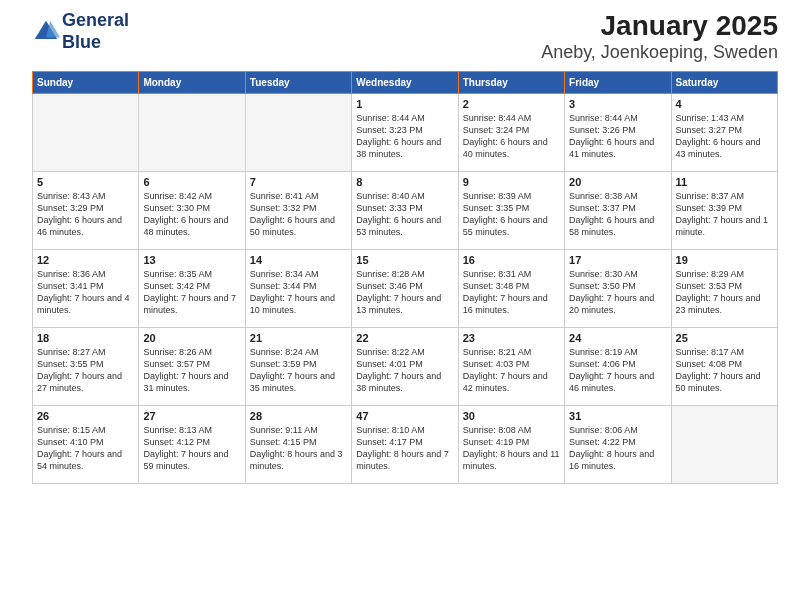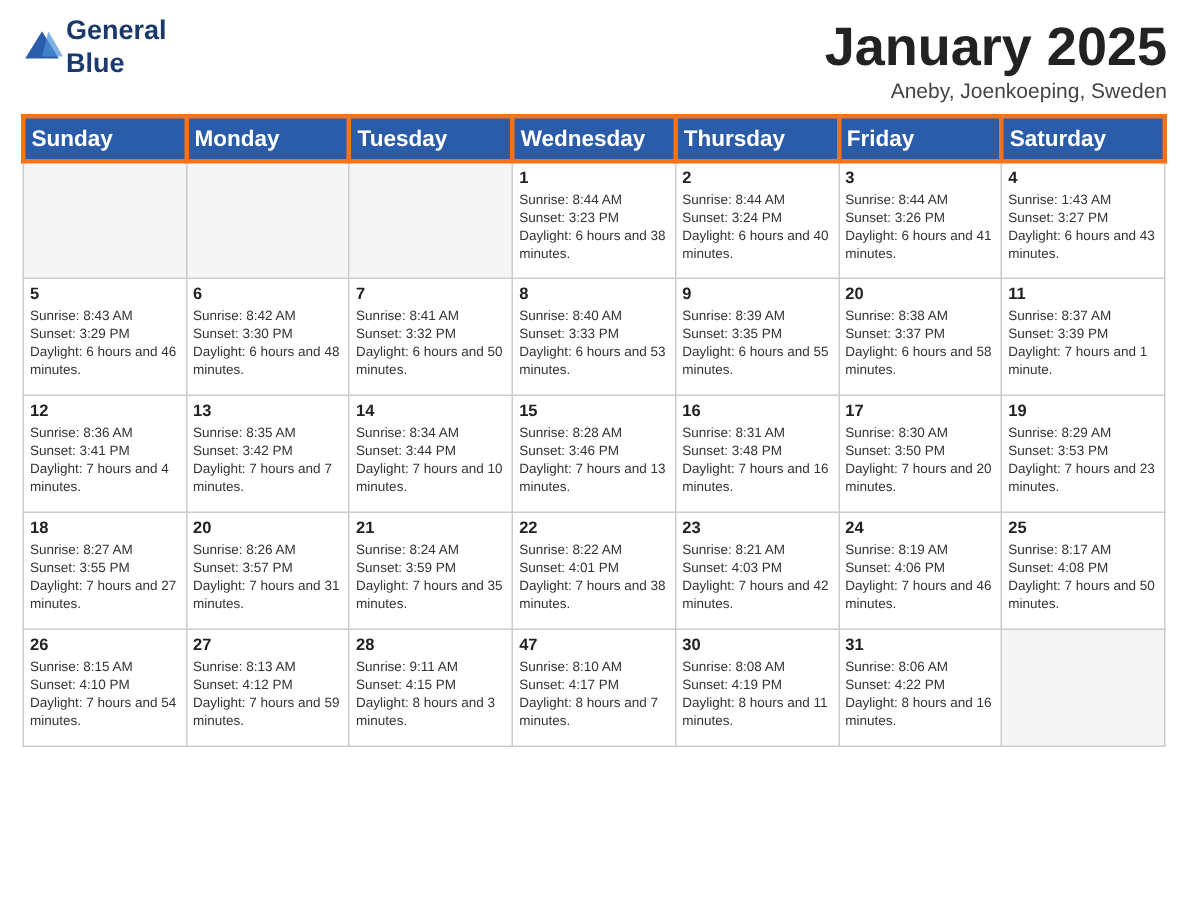--- a/index.html
+++ b/index.html
@@ -5,21 +5,21 @@
     * { box-sizing: border-box; margin: 0; padding: 0; }
     body {
       font-family: Arial, sans-serif;
       background: #fff;
       width: 792px;
       height: 612px;
       overflow: hidden;
     }
     .container {
       width: 792px;
-      padding: 10px 14px 8px 14px;
+      padding: 10px 14px 8px 32px;
     }
     .header {
       display: flex;
       justify-content: space-between;
       align-items: flex-start;
       margin-bottom: 8px;
     }
     .logo {
       display: flex;
       align-items: center;
@@ -32,41 +32,41 @@
     }
     .logo-icon {
       width: 28px;
       height: 28px;
       margin-right: 2px;
     }
     .title-block {
       text-align: right;
     }
     .month-title {
-      font-size: 36px;
+      font-size: 28px;
       font-weight: bold;
       color: #222;
     }
     .location {
-      font-size: 14px;
+      font-size: 18px;
       color: #444;
     }
     table {
       width: 100%;
       border-collapse: collapse;
       table-layout: fixed;
     }
     th {
       background-color: #2a5caa;
       color: #fff;
-      font-size: 15px;
+      font-size: 10px;
       font-weight: bold;
       padding: 5px 4px;
       text-align: left;
-      border: 3px solid #f97316;
+      border: 1px solid #f97316;
     }
     td {
       border: 1px solid #ccc;
       vertical-align: top;
       padding: 4px 4px;
       font-size: 9.5px;
       color: #222;
       height: 78px;
       background: #fff;
     }

